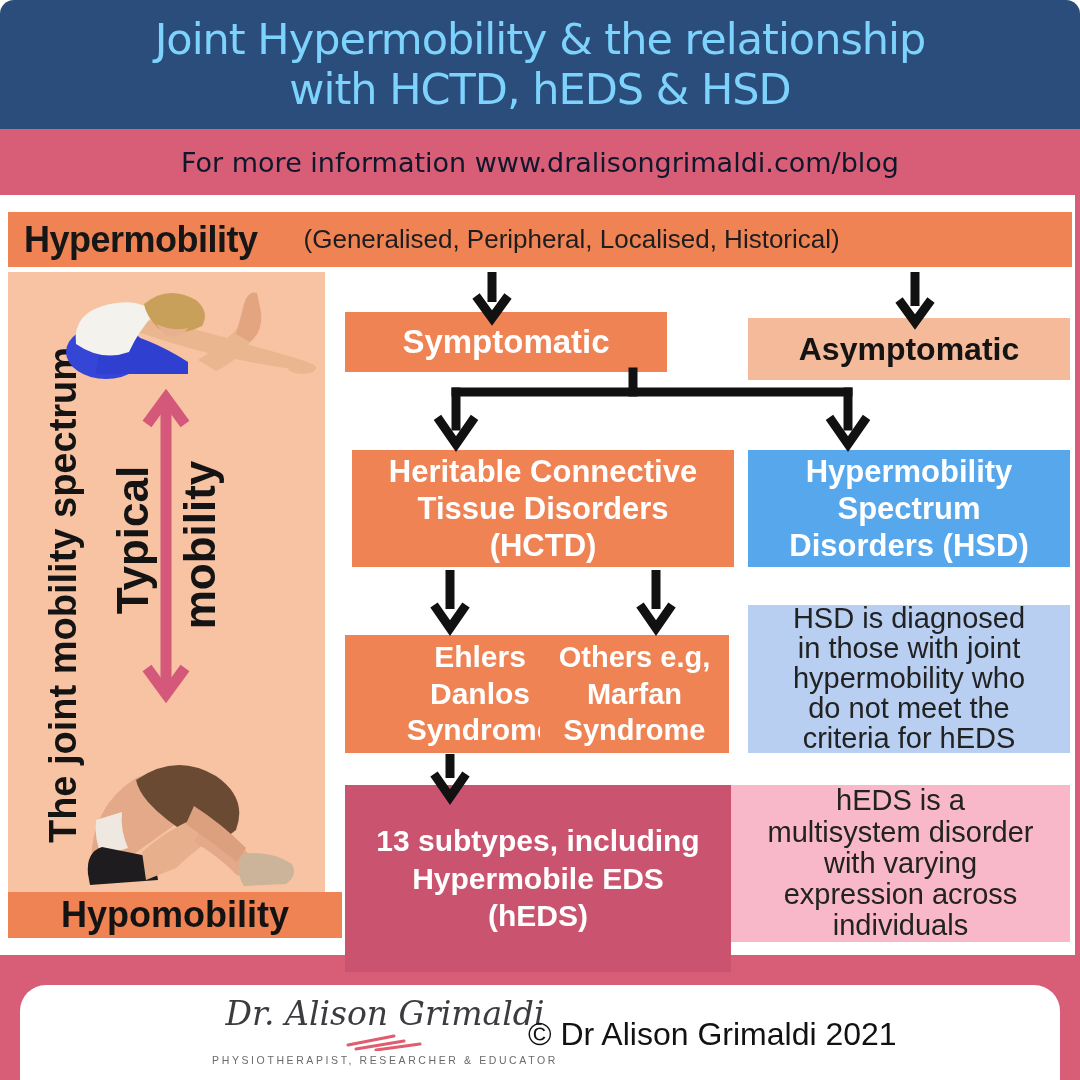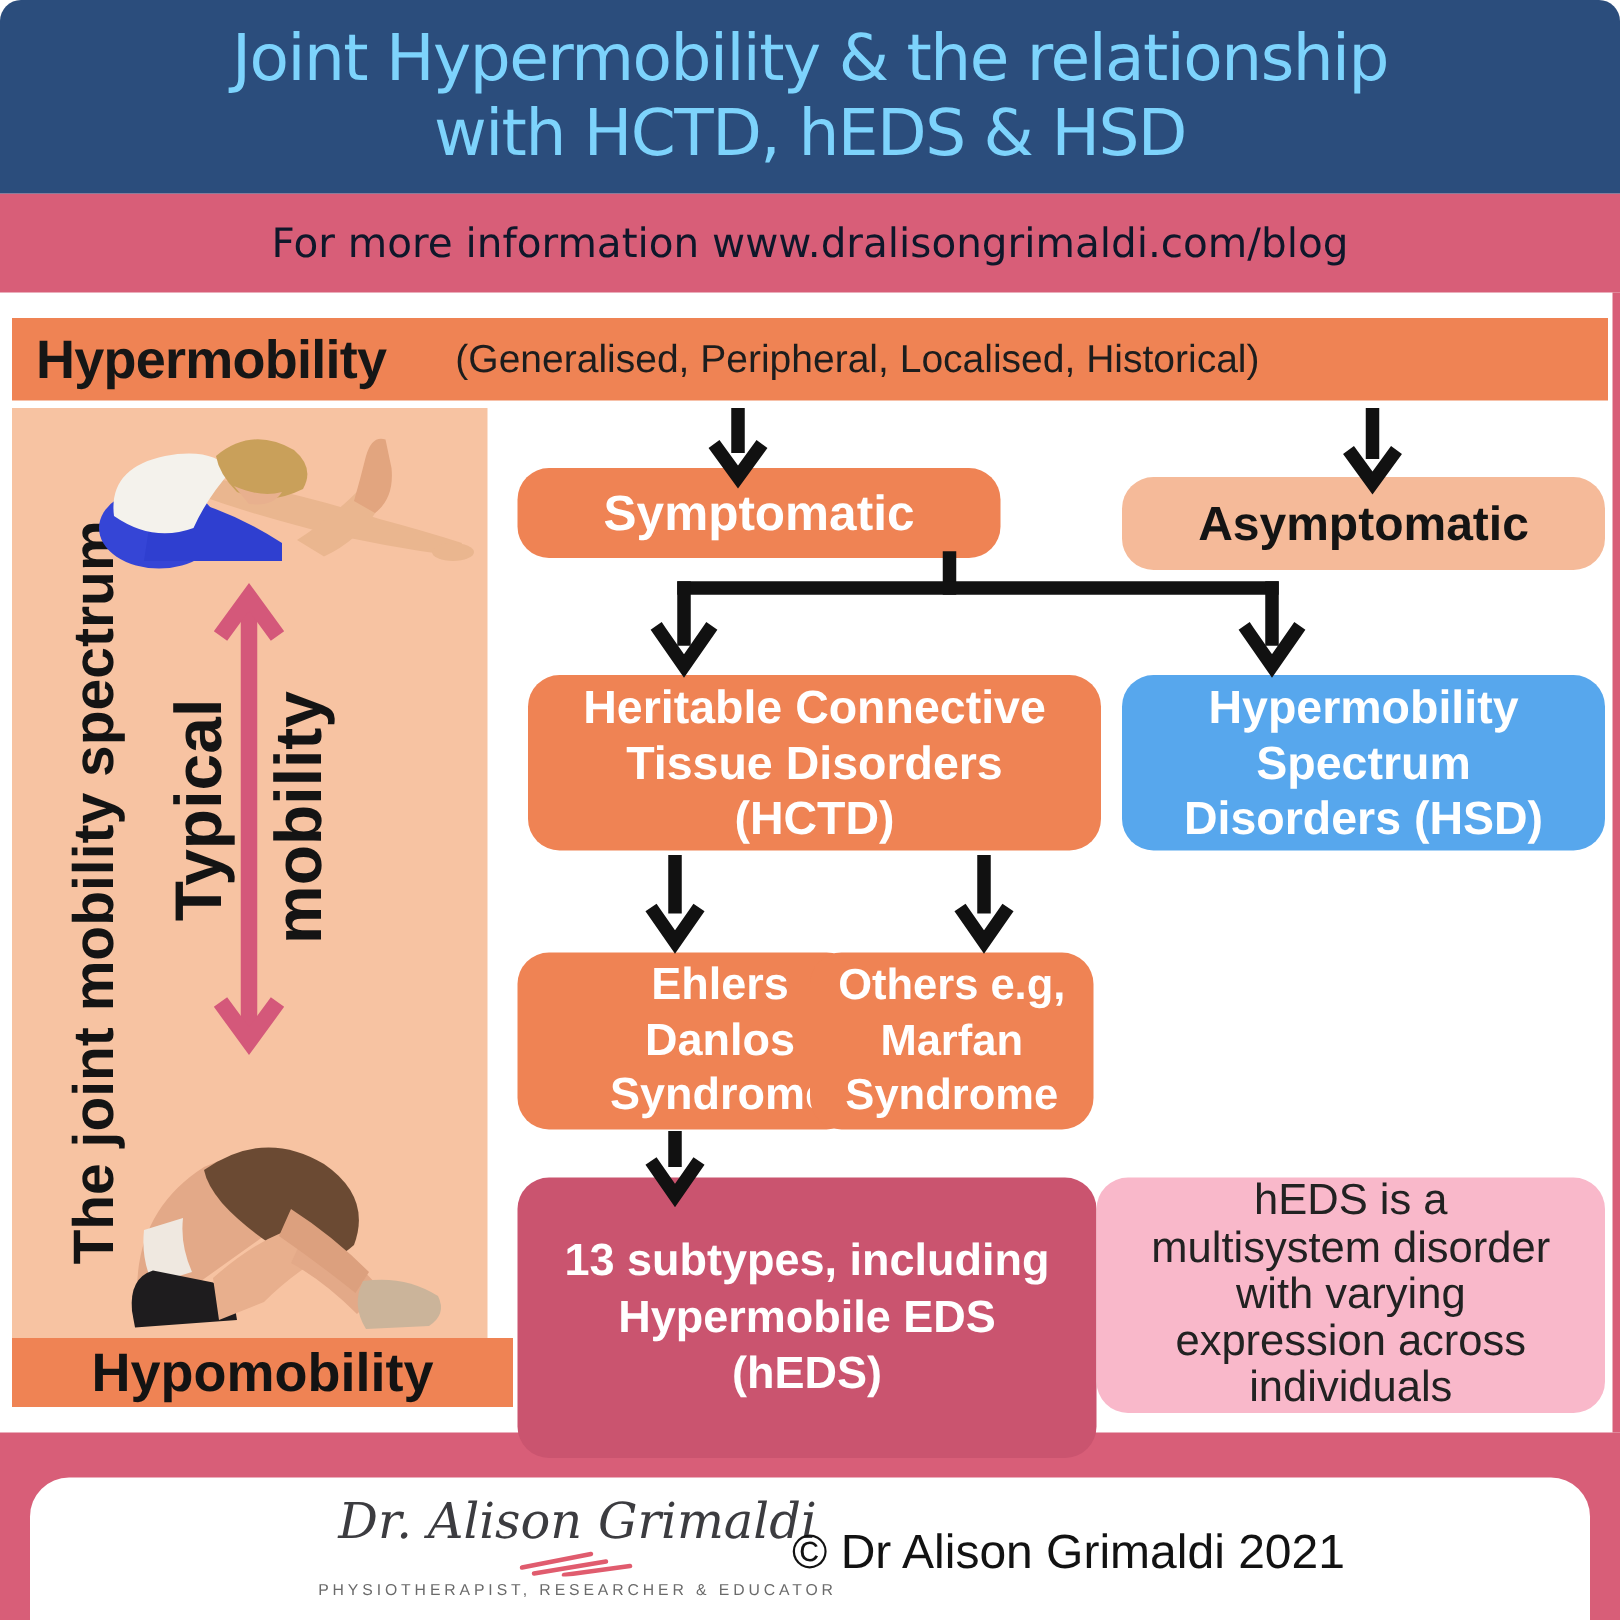--- a/index.html
+++ b/index.html
@@ -33,21 +33,21 @@
   .left-col{left:8px;top:272px;width:317px;height:620px;background:var(--peach,#f7c3a2);}
   .v-label{transform:rotate(-90deg);text-align:center;color:#141414;font-weight:bold;}
   .spectrum-label{left:-246px;top:573px;width:620px;height:44px;font-size:38px;}
   .typical-1{left:23px;top:515px;width:220px;height:50px;font-size:44px;}
   .typical-2{left:80px;top:520px;width:240px;height:50px;font-size:44px;}
   .hypo-bar{left:8px;top:892px;width:334px;height:46px;background:var(--orange,#ef8354);
     display:flex;align-items:center;justify-content:center;font-weight:bold;font-size:36px;color:#131313;}
 
   
   .node{display:flex;align-items:center;justify-content:center;text-align:center;
-    font-weight:bold;color:#ffffff;border-radius:21px;}
+    font-weight:bold;color:#ffffff;}
   .n-symptomatic{left:345px;top:312px;width:322px;height:60px;background:var(--orange,#ef8354);font-size:33px;}
   .n-asymptomatic{left:748px;top:318px;width:322px;height:62px;background:var(--peach-box,#f5ba99);
     color:#141414;font-size:32px;}
   .n-hctd{left:352px;top:450px;width:382px;height:117px;background:var(--orange,#ef8354);
     font-size:31px;line-height:1.2;}
   .n-hsd{left:748px;top:450px;width:322px;height:117px;background:var(--blue,#57a7ed);
     font-size:31px;line-height:1.2;}
   .n-eds{left:345px;top:635px;width:184px;height:118px;background:var(--orange,#ef8354);
     font-size:30px;line-height:1.23;padding-left:43px;}
   .n-others{left:540px;top:635px;width:189px;height:118px;background:var(--orange,#ef8354);
@@ -129,20 +129,25 @@
 (HCTD)</div>
   <div class="abs node n-hsd pre">Hypermobility
 Spectrum
 Disorders (HSD)</div>
   <div class="abs node n-eds pre">Ehlers
 Danlos
 Syndrome</div>
   <div class="abs node n-others pre">Others e.g,
 Marfan
 Syndrome</div>
+  <div class="abs node n-hsd-note pre">HSD is diagnosed
+in those with joint
+hypermobility who
+do not meet the
+criteria for hEDS</div>
   <div class="abs node n-subtypes pre">13 subtypes, including
 Hypermobile EDS
 (hEDS)</div>
   <div class="abs node n-heds-note pre">hEDS is a
 multisystem disorder
 with varying
 expression across
 individuals</div>
 
   <svg class="abs arrows" viewBox="0 0 1080 1080">

